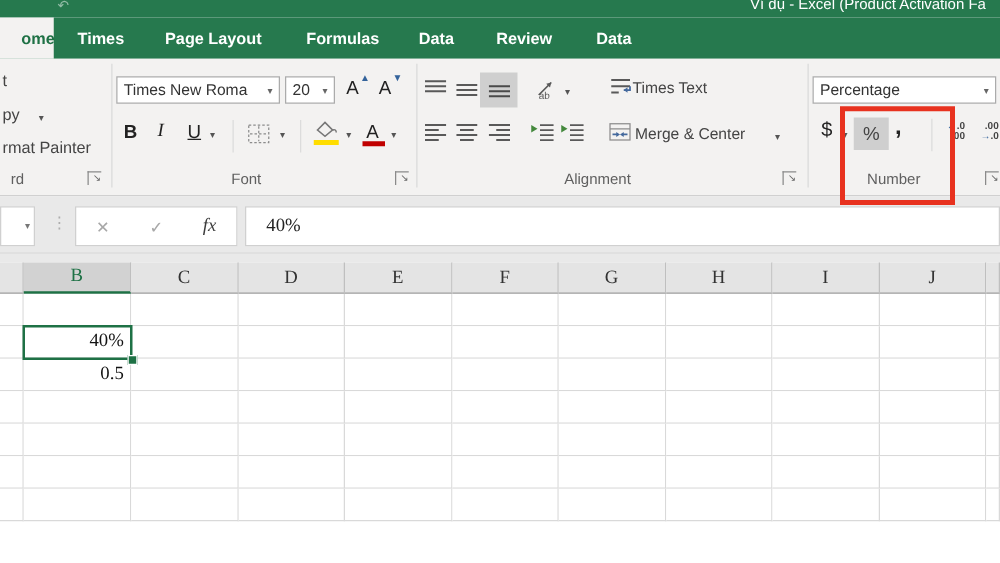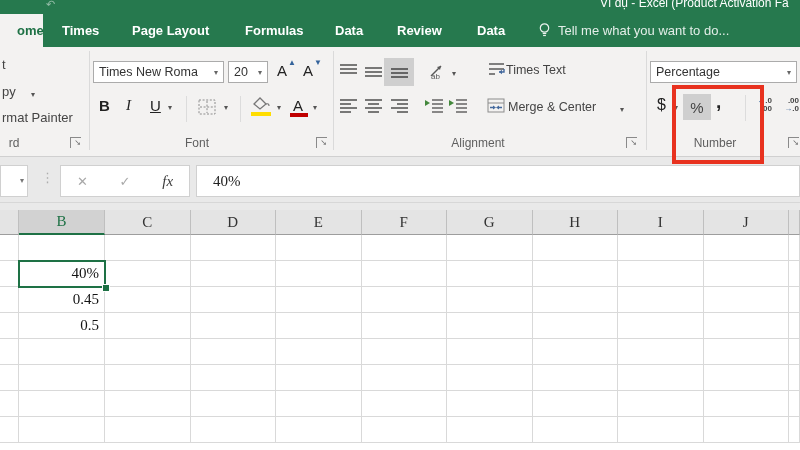--- a/index.html
+++ b/index.html
@@ -84,30 +84,20 @@
   </div>
 
   <div class="tabbar">
     <div class="tab active">ome</div>
     <div class="tab" style="left:62px">Times</div>
     <div class="tab" style="left:132px">Page Layout</div>
     <div class="tab" style="left:245px">Formulas</div>
     <div class="tab" style="left:335px">Data</div>
     <div class="tab" style="left:397px">Review</div>
     <div class="tab" style="left:477px">Data</div>
-    <div class="tellme">
-      <span>
-        <svg width="13" height="17" viewBox="0 0 13 17">
-          <circle cx="6.5" cy="6" r="4.2" fill="none" stroke="#fff" stroke-width="1.2" opacity=".9"></circle>
-          <line x1="4.7" y1="11.5" x2="8.3" y2="11.5" stroke="#fff" stroke-width="1.2" opacity=".9"></line>
-          <line x1="5.1" y1="13.5" x2="7.9" y2="13.5" stroke="#fff" stroke-width="1.2" opacity=".9"></line>
-        </svg>
-      </span>
-      <span>Tell me what you want to do...</span>
-    </div>
   </div>
 
   <div class="ribbon">
 
     <span class="rtext" style="left:2px;top:10px">t</span>
     <span class="rtext" style="left:2px;top:37px">py</span>
     <span class="mini-arr" style="left:31px;top:43px">▾</span>
     <span class="rtext" style="left:2px;top:63px">rmat Painter</span>
     <span class="glabel" style="left:14px">rd</span>
     <span class="launcher" style="left:70px;top:90px">↘</span>
@@ -341,33 +331,20 @@
       <div class="cell w-std"></div>
         <div class="cell w-std"></div>
       <div class="cell w-std"></div>
         <div class="cell w-std"></div>
       <div class="cell w-std"></div>
         <div class="cell w-std"></div>
       <div class="cell w-k"></div>
     </div>
     <div class="row">
       <div class="cell w-a"></div>
-      <div class="cell w-b">0.45</div>
-      <div class="cell w-std"></div>
-        <div class="cell w-std"></div>
-      <div class="cell w-std"></div>
-        <div class="cell w-std"></div>
-      <div class="cell w-std"></div>
-        <div class="cell w-std"></div>
-      <div class="cell w-std"></div>
-        <div class="cell w-std"></div>
-      <div class="cell w-k"></div>
-    </div>
-    <div class="row">
-      <div class="cell w-a"></div>
       <div class="cell w-b">0.5</div>
       <div class="cell w-std"></div>
         <div class="cell w-std"></div>
       <div class="cell w-std"></div>
         <div class="cell w-std"></div>
       <div class="cell w-std"></div>
         <div class="cell w-std"></div>
       <div class="cell w-std"></div>
         <div class="cell w-std"></div>
       <div class="cell w-k"></div>

